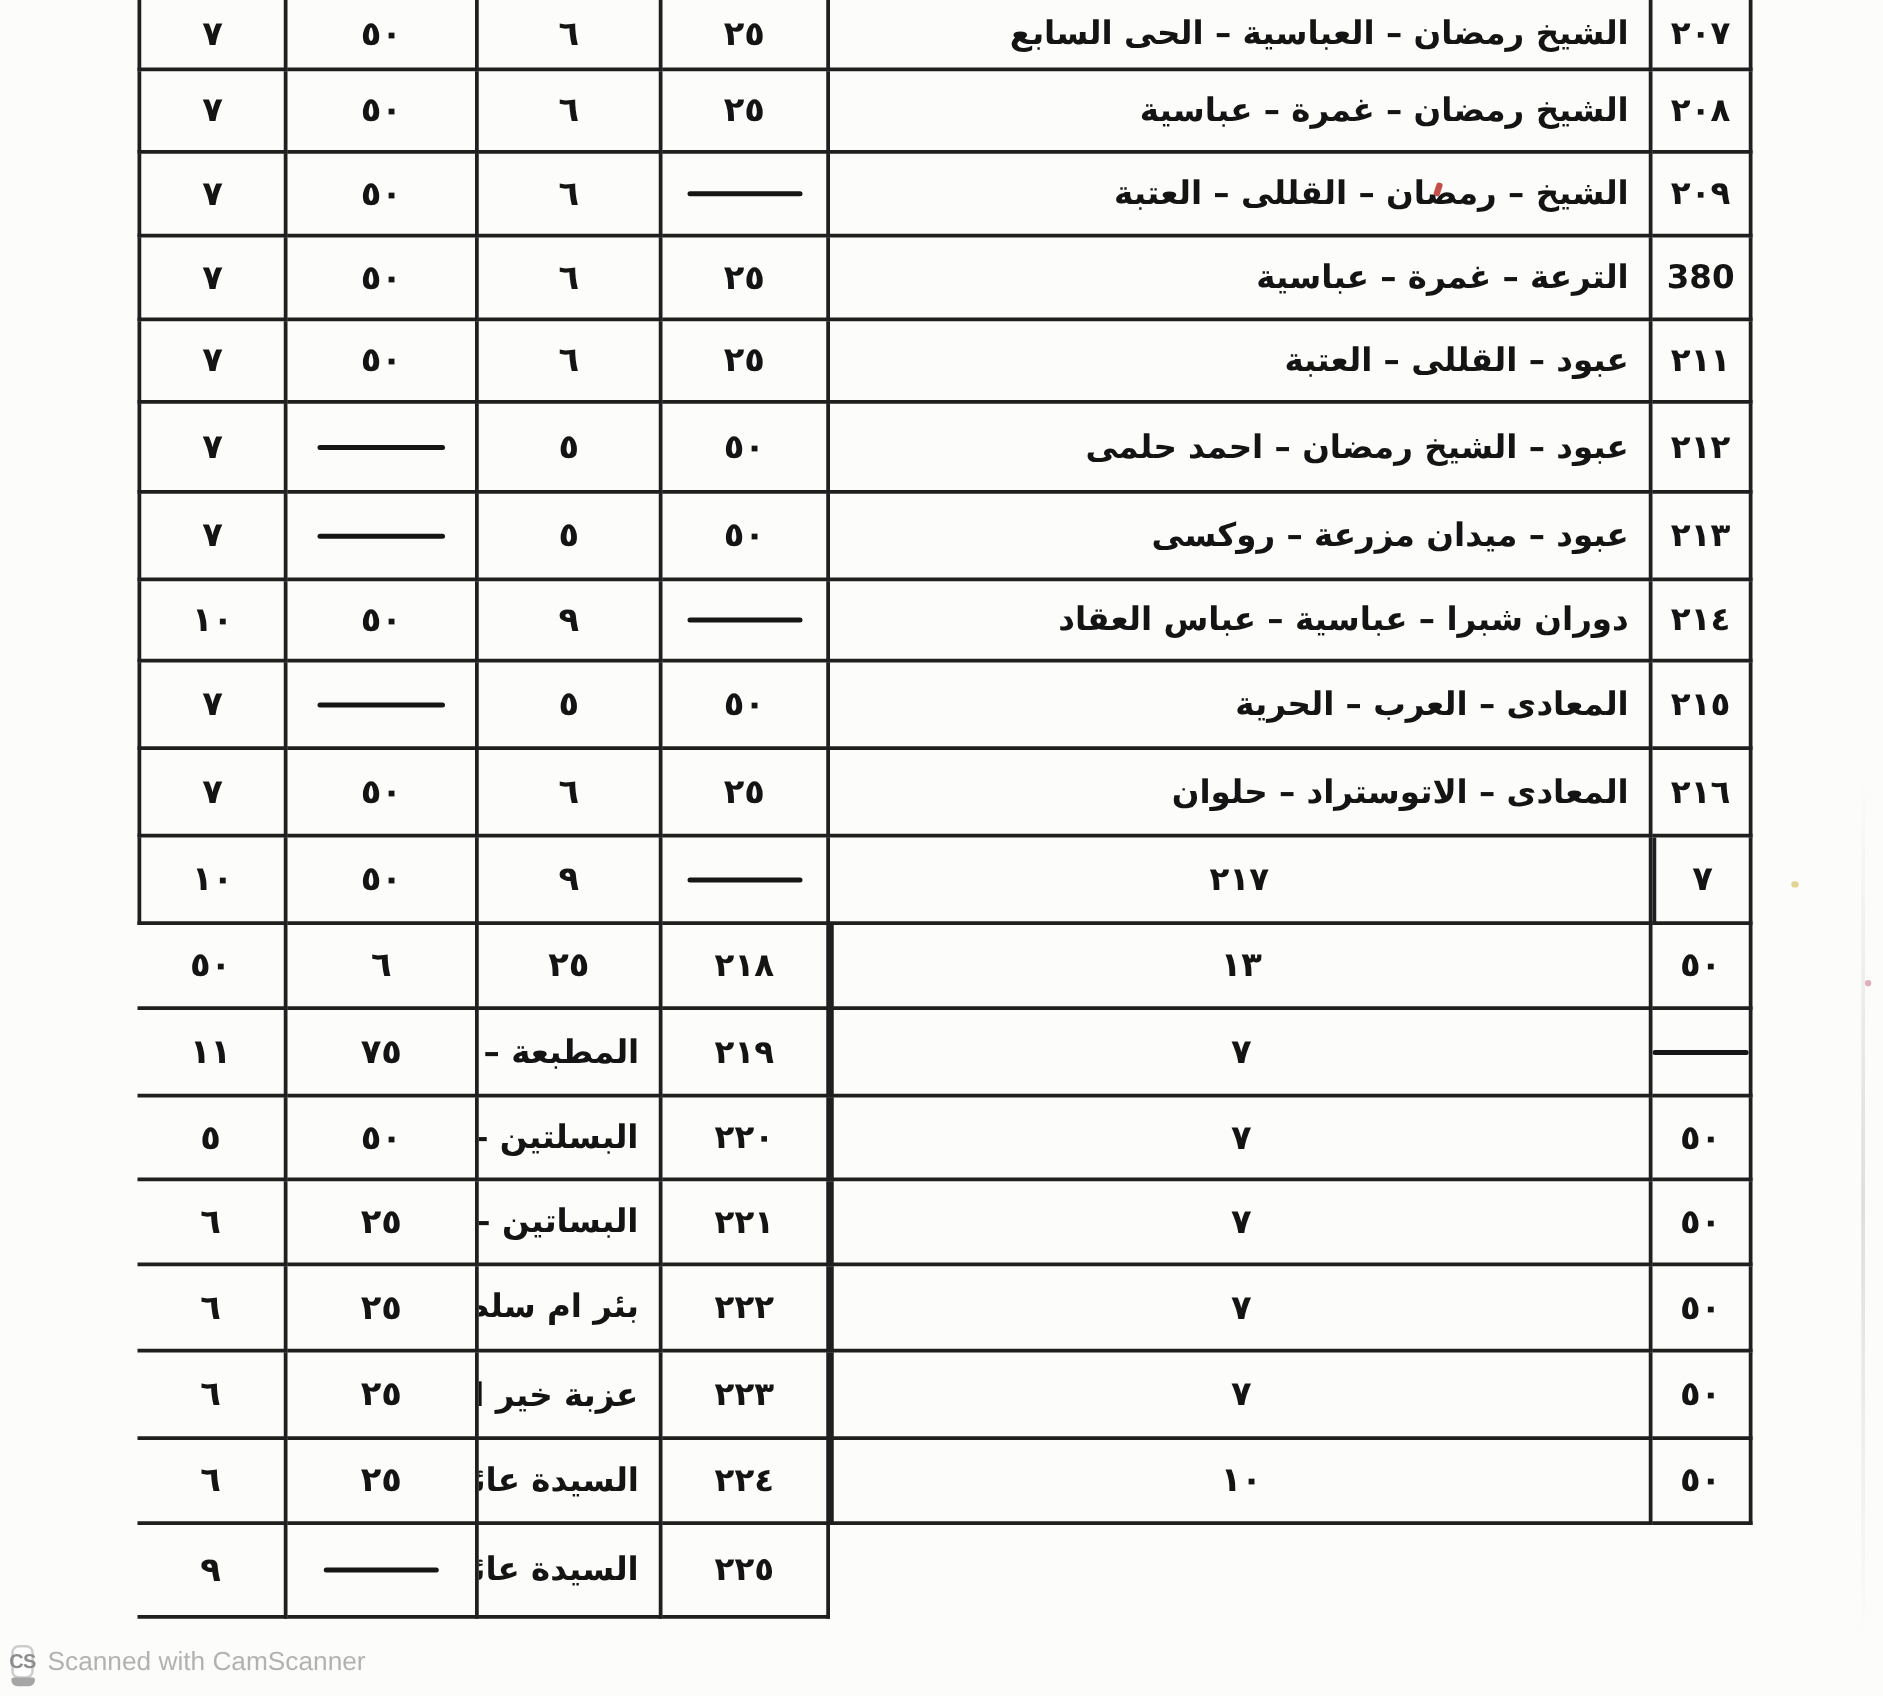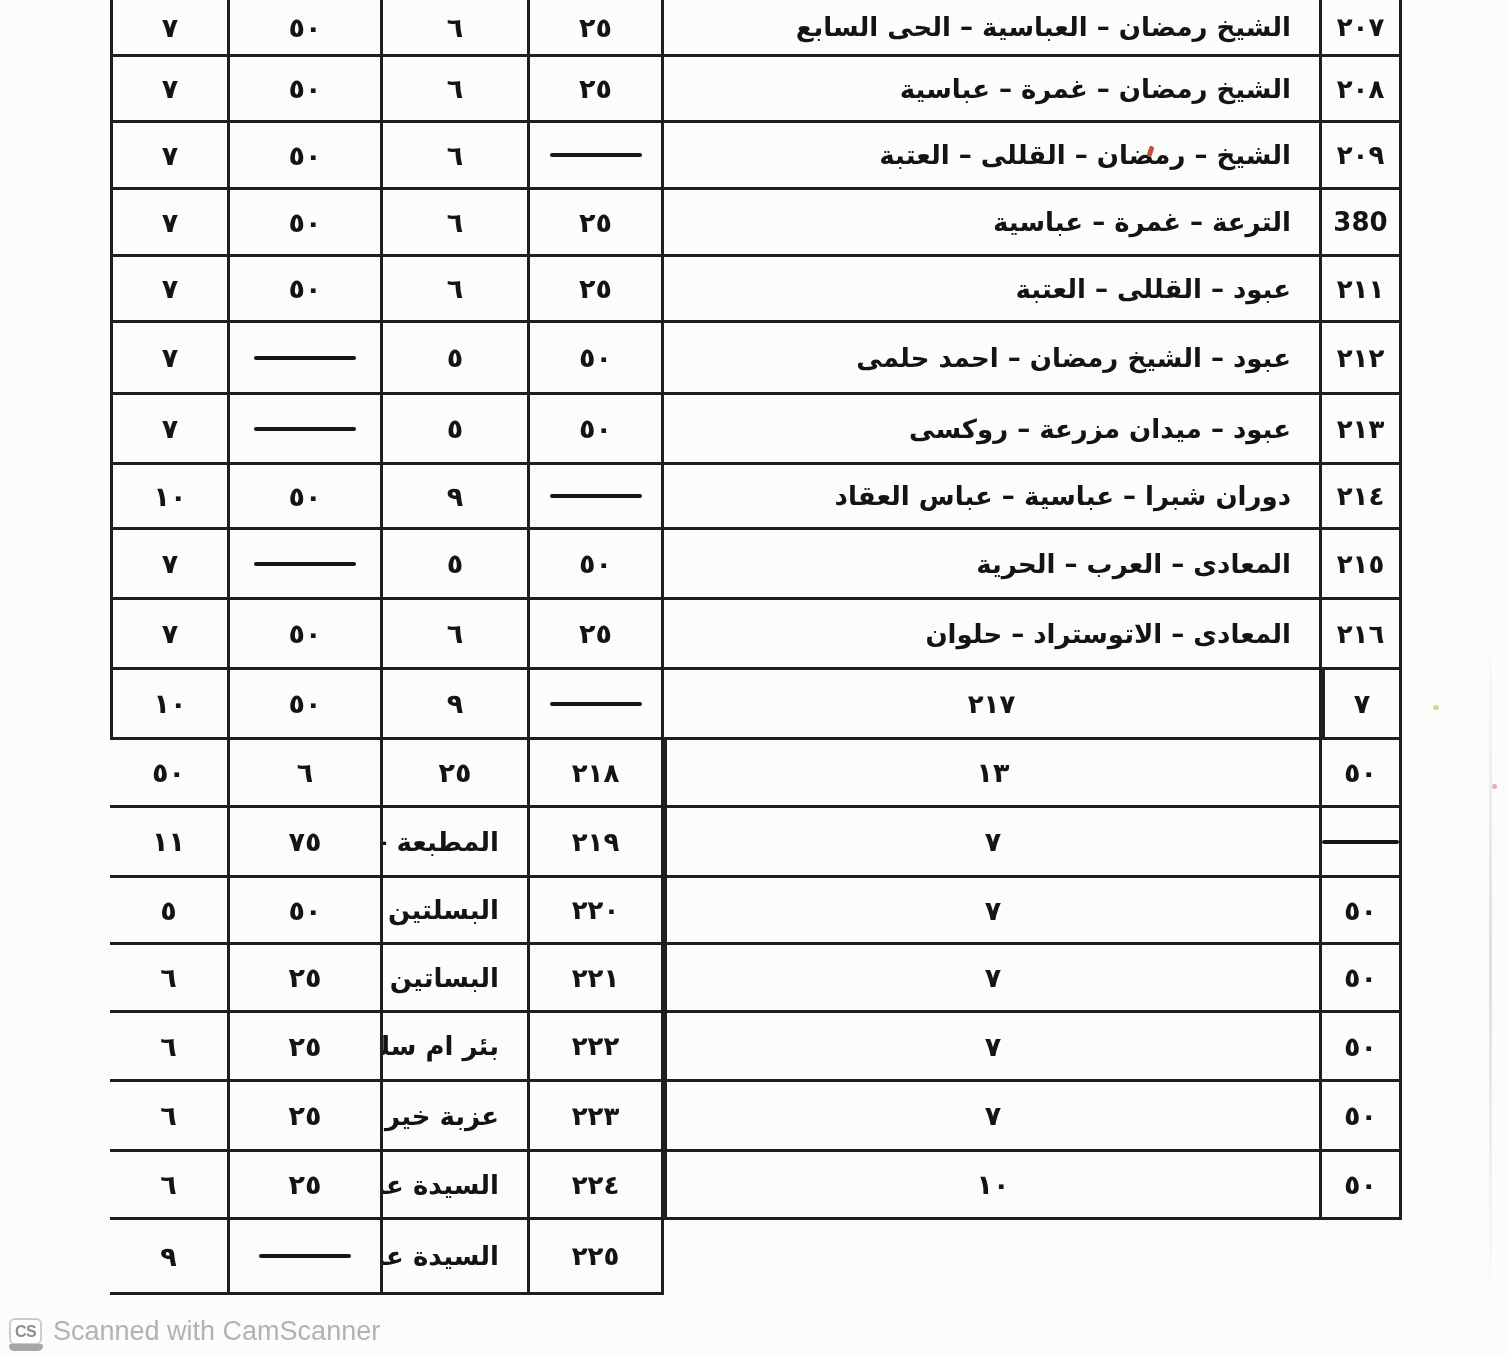--- a/index.html
+++ b/index.html
@@ -34,21 +34,21 @@
     color:var(--ink);
     font-weight:bold;
     background:transparent;
     overflow:hidden;
   }
   .cell.first{ border-left:3px solid var(--border); }
   .cell.num{ font-size:27px; }
   .cell.route{
     direction:rtl;
     justify-content:flex-start; 
-    padding:0 28px 0 8px;
+    padding:0 16px 0 8px;
     font-size:26px;
     white-space:nowrap;
   }
   .cell.lineno{ font-size:26px; }
   .dash{
     width:92px; height:4px;
     background:#161616;
     border-radius:2px;
   }
   .dash.long{ width:102px; }
@@ -69,40 +69,40 @@
   .watermark{
     position:absolute;
     left:9px; top:1316px;
     display:flex;
     align-items:center;
     gap:11px;
     font-family:"Liberation Sans",sans-serif;
   }
   .cs-badge{
     position:relative;
-    width:33px; height:27px;
+    width:18px; height:27px;
     border:2.5px solid #cccccc;
     border-radius:6px;
     background:#ffffff;
     display:flex; align-items:center; justify-content:center;
     color:#8d8d8d;
     font-weight:bold; font-size:16px;
     letter-spacing:-0.5px;
   }
   .cs-badge::after{
     content:"";
     position:absolute;
     left:-2.5px; right:-2.5px; bottom:-8px;
     height:7px;
     background:#a6a6a6;
     border-radius:2px 2px 5px 5px;
   }
   .wm-text{
     color:var(--wm-gray);
-    font-size:27px;
+    font-size:21px;
     font-weight:400;
   }
 </style>
 </head>
 <body>
 
 <div class="routes-table" id="routes-table">
     <div class="cell num d-col first">٧</div>
     <div class="cell num c-col">٥٠</div>
     <div class="cell num b-col">٦</div>

